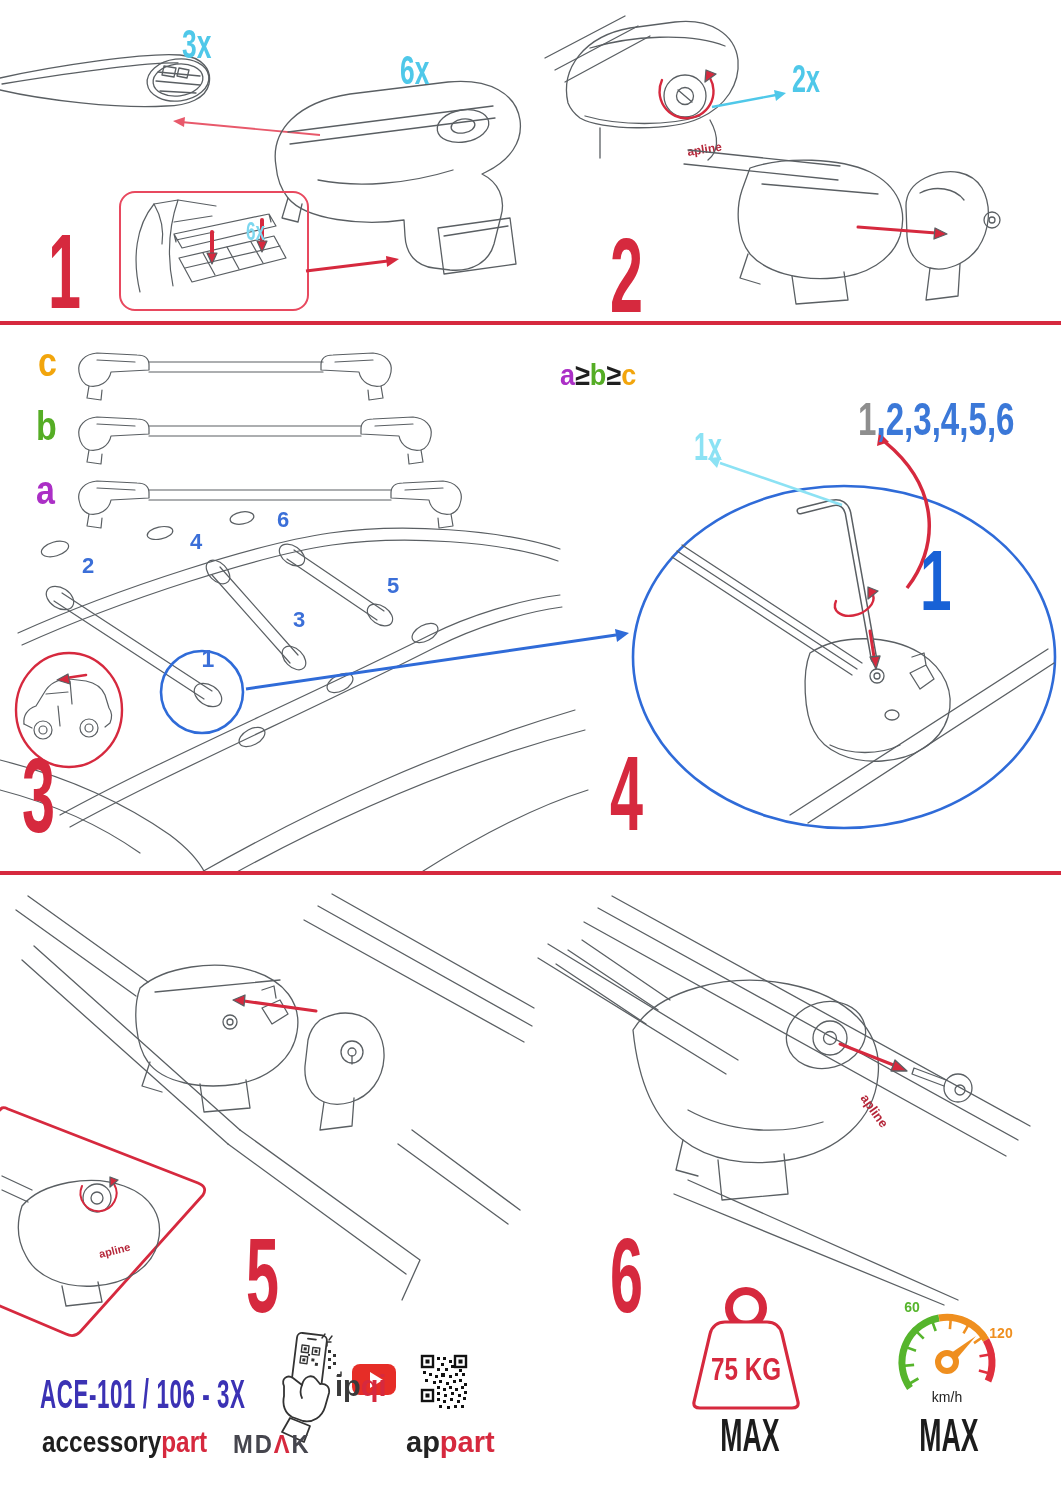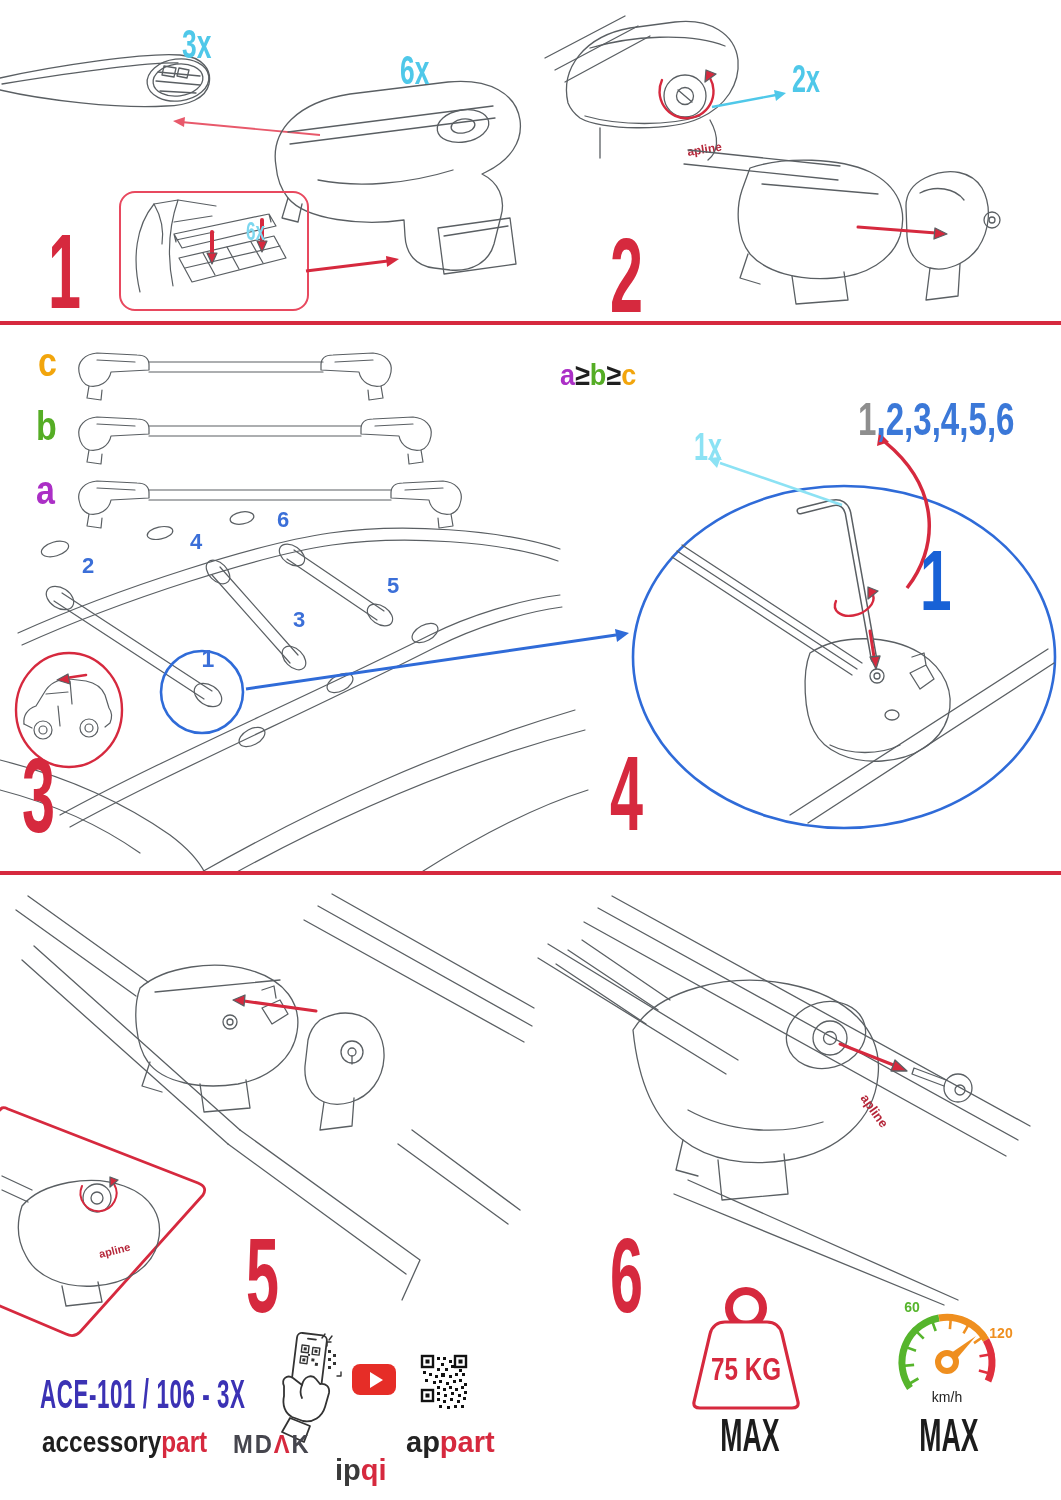--- a/index.html
+++ b/index.html
@@ -316,21 +316,21 @@
     <path d="M14,86 L34,94 28,110 6,100 Z" fill="#fff"></path>
   </svg>
   <div class="mdak" style="left:233px;top:1432px;">
     <span>MD</span><span class="red">Λ</span><span>K</span>
   </div>
 
   <svg class="abs" style="left:351px;top:1363px" width="46" height="33" viewBox="0 0 46 33">
     <rect x="1" y="1" width="44" height="31" rx="8" fill="#e62d27"></rect>
     <polygon points="19,9 19,25 32,17" fill="#ffffff"></polygon>
   </svg>
-  <div class="ipqi" style="left:335px;top:1456px;">
+  <div class="ipqi" style="left:335px;top:1372px;">
     <span>ip</span><span class="red">qi</span>
   </div>
 
   <svg class="abs" style="left:419px;top:1349px" width="50" height="64" viewBox="0 0 50 64">
     <g fill="none" stroke="#111" stroke-width="2.4">
       <rect x="3" y="7" width="11" height="11"></rect>
         <rect x="36" y="7" width="11" height="11"></rect>
         <rect x="3" y="41" width="11" height="11"></rect>
     </g>
     <g fill="#111">

